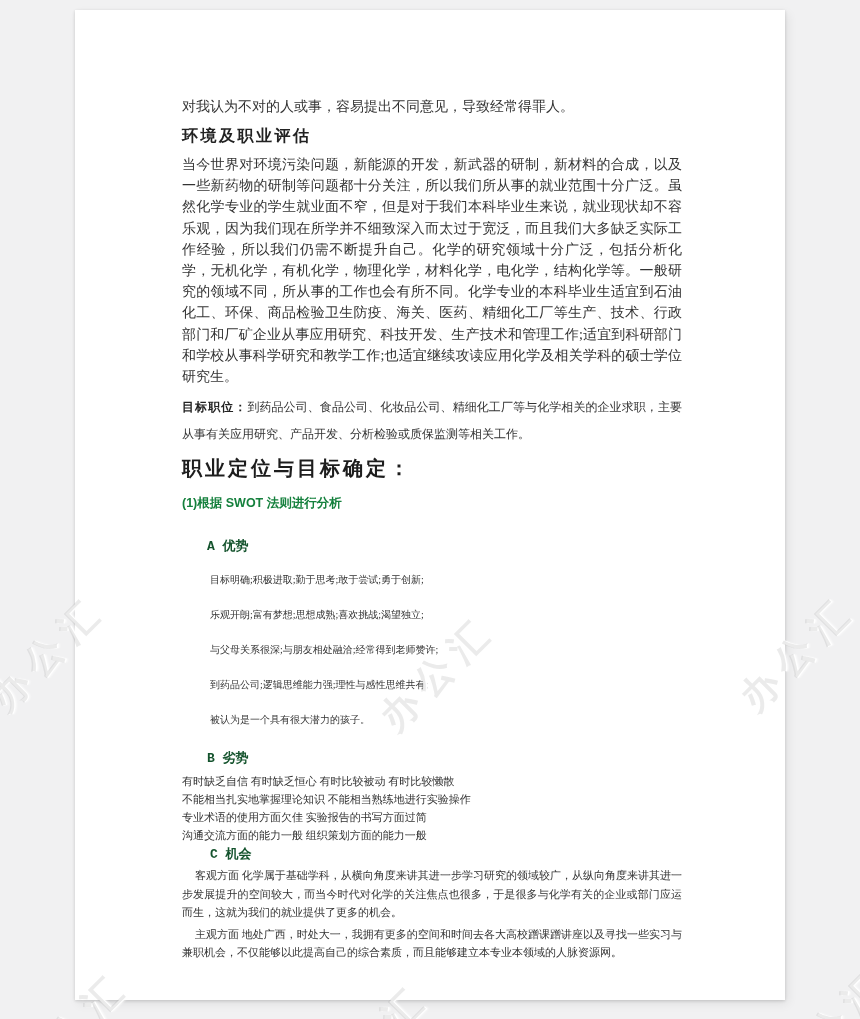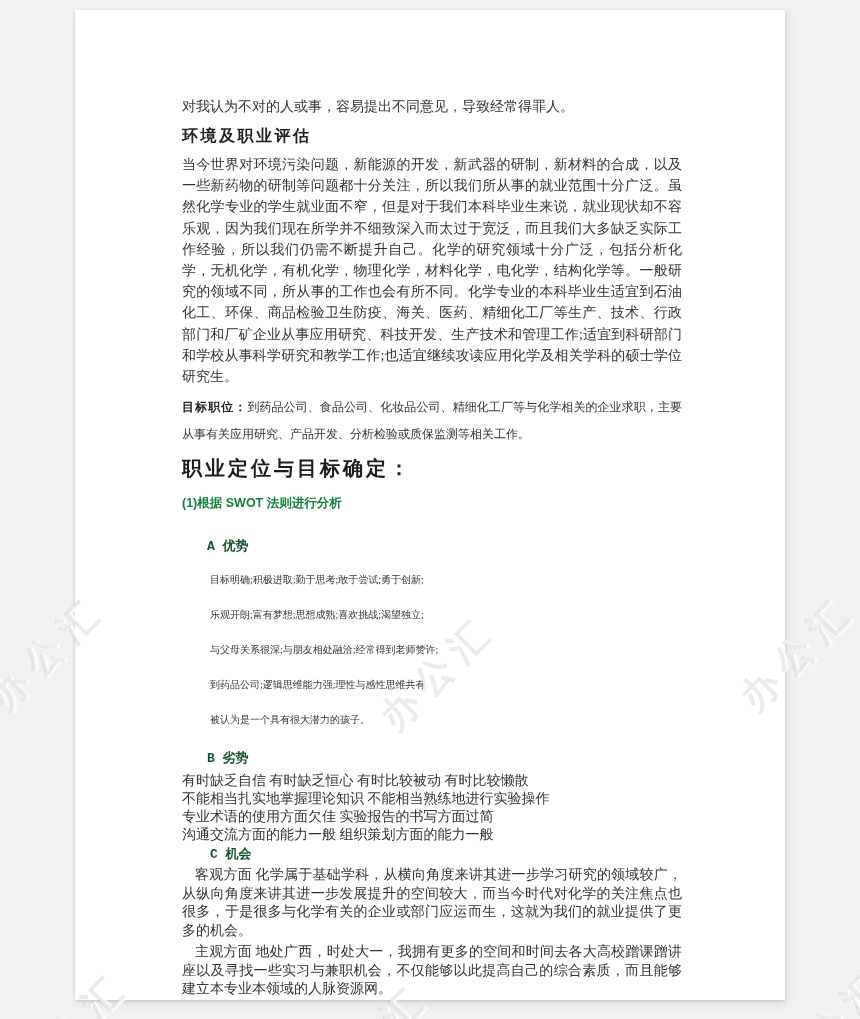--- a/index.html
+++ b/index.html
@@ -59,26 +59,26 @@
   }
   .swot-h.a { margin-top: 25px; }
   .swot-h.b { margin-top: 19px; }
   .swot-h.c { margin-top: 1px; margin-left: 28px; }
   .s-item {
     margin: 15px 0 0 28px;
     font-size: 10px; line-height: 20px;
   }
   .w-item {
     margin: 0;
-    font-size: 14px; line-height: 18px;
+    font-size: 11px; line-height: 18px;
   }
   .w-list { margin-top: 5px; }
   .opp {
     margin: 3px 0 0 0;
-    font-size: 14px; line-height: 18.5px;
+    font-size: 11px; line-height: 18.5px;
     text-align: justify;
     text-indent: 13px;
   }
   .wm {
     position: absolute;
     width: 180px; height: 44px;
     font-family: "Liberation Sans", "DejaVu Sans", sans-serif;
     font-size: 38px; font-weight: bold;
     letter-spacing: 10px; white-space: nowrap;
     color: rgba(155,155,155,0.20);

